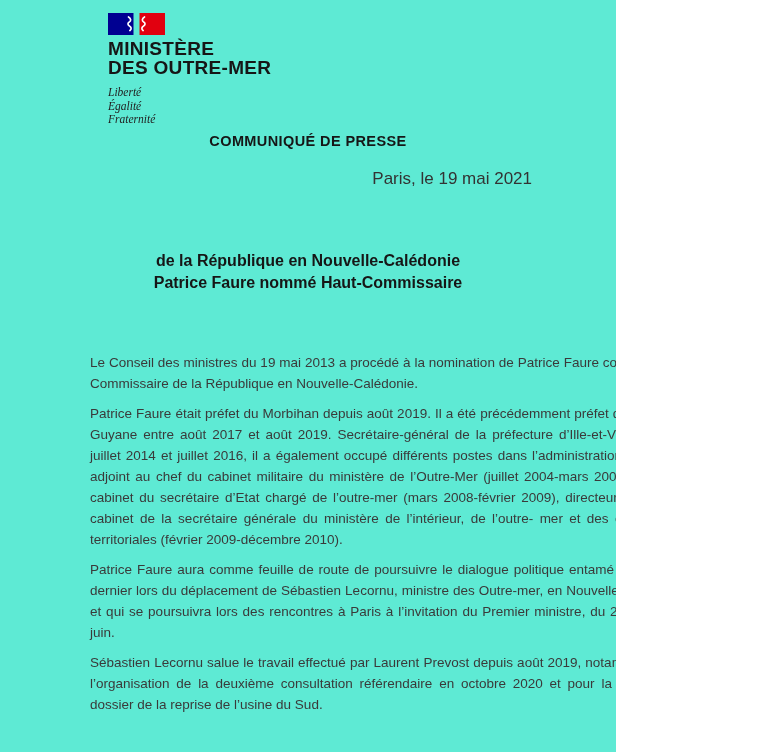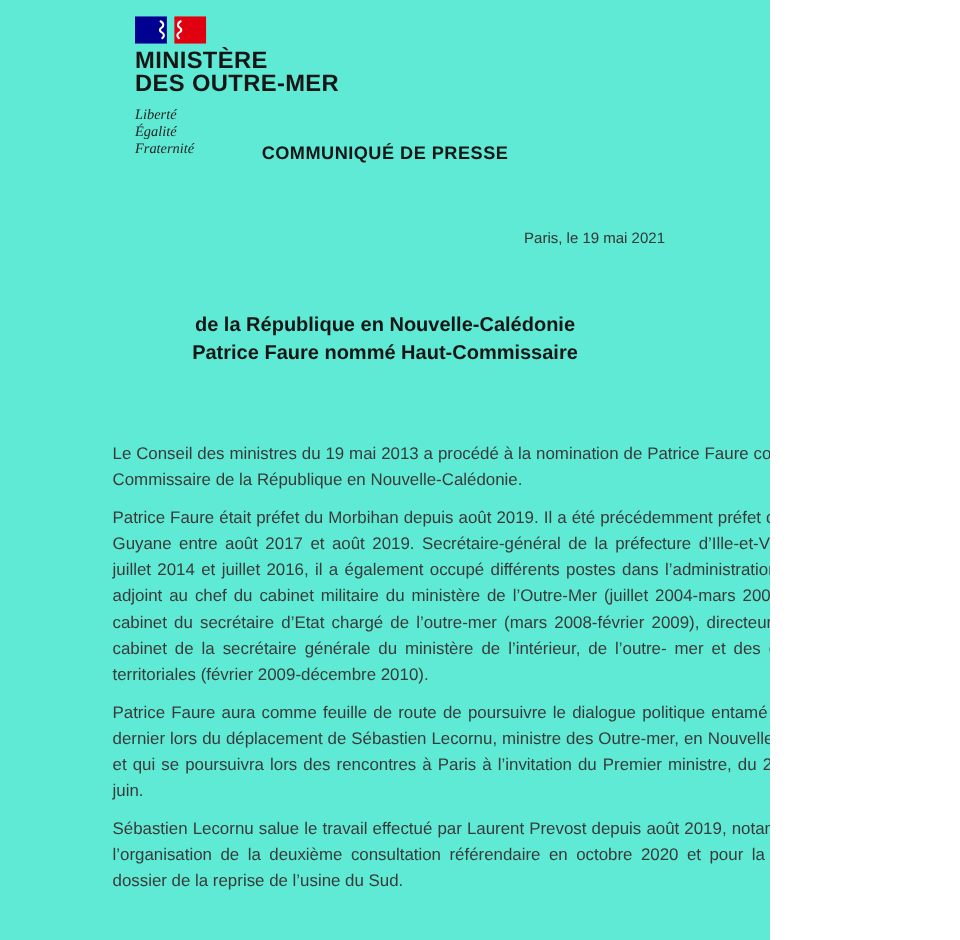--- a/index.html
+++ b/index.html
@@ -28,34 +28,34 @@
     font-family: "Liberation Serif", serif;
     font-style: italic;
     font-size: 11.5px;
     line-height: 13.5px;
     color: #222222;
   }
 
   
   .doc-kind {
     position: absolute;
-    top: 115px; left: 0; right: 0;
+    top: 133px; left: 0; right: 0;
     text-align: center;
     font-size: 14.5px;
     font-weight: 700;
     letter-spacing: 0.4px;
     color: #161616;
   }
 
   
   .dateline {
     position: absolute;
-    top: 183px;
+    top: 169px;
     right: 84px;
-    font-size: 12px;
+    font-size: 17px;
     color: #333333;
   }
 
   
   .doc-title {
     position: absolute;
     top: 250px; left: 0; right: 0;
     text-align: center;
     font-size: 16px;
     font-weight: 700;

